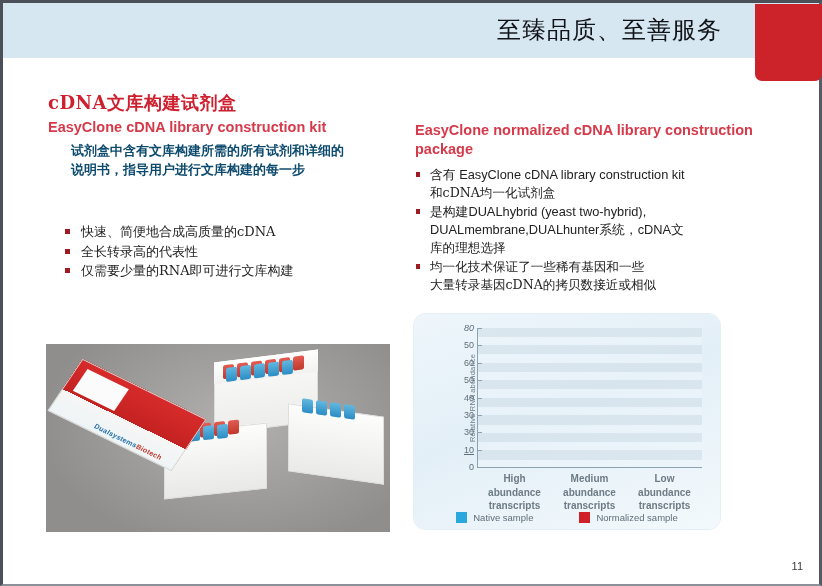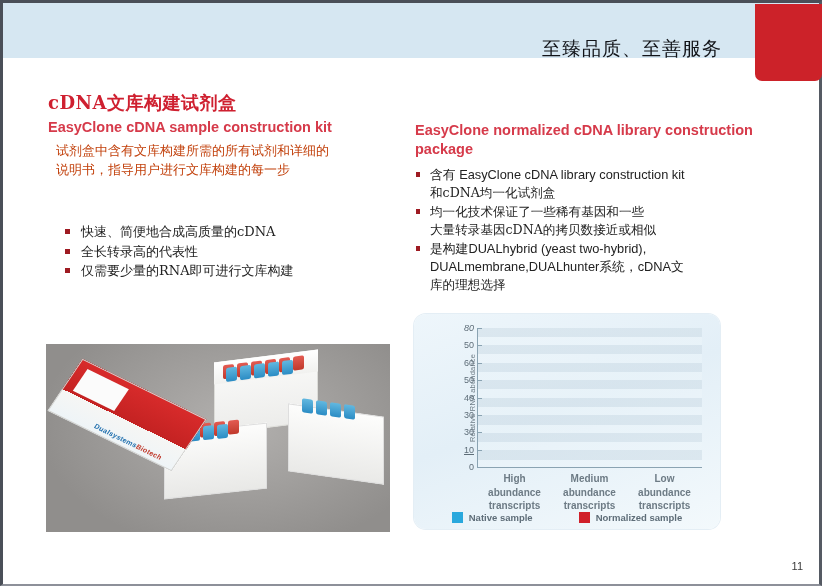--- a/index.html
+++ b/index.html
@@ -19,43 +19,44 @@
   }
   
   .header-bar{
     position:absolute;left:0;top:0;width:100%;height:55px;
     background:#d6e7f2;
   }
   .header-title{
     position:absolute;right:97px;top:27px;
     transform:translateY(-50%);
     font-family:"DejaVu Serif","Liberation Serif",serif;
-    font-size:19px;color:#111318;letter-spacing:1px;
-    white-space:nowrap;font-weight:400;margin-top:19px;
+    font-size:24px;color:#111318;letter-spacing:1px;
+    white-space:nowrap;font-weight:400;
   }
   .red-tab{
     position:absolute;left:752px;top:1px;width:67px;height:77px;
     background:#cc2229;
     border-bottom-left-radius:7px;border-bottom-right-radius:7px;
   }
   
   .col-left{position:absolute;left:45px;top:88px;width:345px;}
   .title-cn{
     font-family:"DejaVu Serif","Liberation Serif",serif;
     font-size:18px;color:#cf2030;font-weight:700;
     letter-spacing:0.5px;line-height:1.3;margin:0 0 4px 0;
   }
   .title-en{
     font-size:14.5px;color:#d63a4a;font-weight:600;
     line-height:1.3;margin:0 0 5px 0;
   }
   .para-cn{
     font-family:"DejaVu Serif","Liberation Serif",serif;
-    font-size:13px;color:#c2410c;line-height:1.45;
-    margin:0 0 0 8px;
+    font-size:13px;color:#0c4a6e;line-height:1.45;
+    margin:0 0 0 23px;
+    font-weight:bold;
   }
   .para-cn div{white-space:nowrap;}
   .bullets{list-style:none;margin:12px;padding:0;}
   .bullets li{
     position:relative;padding-left:18px;
     font-family:"DejaVu Serif","Liberation Serif",serif;
     font-size:13px;color:#222;line-height:1.5;
     white-space:nowrap;
   }
   .bullets li::before{
@@ -165,21 +166,21 @@
   .bar.native{background:linear-gradient(180deg,#b9e4f5 0%,#4fc0e8 42%,#0f93cf 100%);}
   .bar.norm{background:linear-gradient(180deg,#ef7b6b 0%,#e03a33 45%,#a4151a 100%);}
   .xlabels{
     position:absolute;left:63px;right:18px;top:158px;height:34px;display:flex;
   }
   .xlabels div{
     flex:1;text-align:center;font-size:10px;color:#6d7b85;line-height:1.35;font-weight:bold;
   }
   .legend{
     position:absolute;left:0;right:0;top:198px;
-    display:flex;justify-content:center;gap:46px;font-weight:bold;
+    display:flex;justify-content:center;gap:46px;
   }
   .legend .item{display:flex;align-items:center;gap:6px;
     font-size:9.5px;color:#5e6d78;}
   .swatch{width:11px;height:11px;}
   .swatch.blue{background:#29a8dd;}
   .swatch.red{background:#d0202a;}
   
   .pageno{
     position:absolute;right:16px;bottom:12px;
     font-size:11px;color:#3a3a3a;
@@ -189,48 +190,48 @@
 <body>
 
 <div class="slide">
 
   <div class="header-bar"></div>
   <div class="header-title">至臻品质、至善服务</div>
   <div class="red-tab"></div>
 
   <div class="col-left">
     <h1 class="title-cn">cDNA文库构建试剂盒</h1>
-    <h2 class="title-en">EasyClone cDNA sample construction kit</h2>
+    <h2 class="title-en">EasyClone cDNA library construction kit</h2>
     <div class="para-cn">
       <div>试剂盒中含有文库构建所需的所有试剂和详细的</div>
       <div>说明书，指导用户进行文库构建的每一步</div>
     </div>
   </div>
 
   <ul class="bullets bullets-left">
     <li>快速、简便地合成高质量的cDNA</li>
     <li>全长转录高的代表性</li>
     <li>仅需要少量的RNA即可进行文库构建</li>
   </ul>
 
   <div class="col-right">
     <h2 class="title-en-2">EasyClone normalized cDNA library construction package</h2>
     <ul class="bullets-right">
       <li>
         <div class="lat">含有 EasyClone cDNA library construction kit</div>
         <div>和cDNA均一化试剂盒</div>
       </li>
       <li>
-        <div>均一化技术保证了一些稀有基因和一些</div>
-        <div>大量转录基因cDNA的拷贝数接近或相似</div>
-      </li>
-      <li>
         <div class="lat">是构建DUALhybrid (yeast two-hybrid),</div>
         <div class="lat">DUALmembrane,DUALhunter系统，cDNA文</div>
         <div>库的理想选择</div>
+      </li>
+      <li>
+        <div>均一化技术保证了一些稀有基因和一些</div>
+        <div>大量转录基因cDNA的拷贝数接近或相似</div>
       </li>
     </ul>
   </div>
 
   <div class="photo">
     <div class="glow"></div>
 
     <div class="box box-a">
       <div class="lid"></div>
       <div class="tubes" style="left:9px;top:4px;">

